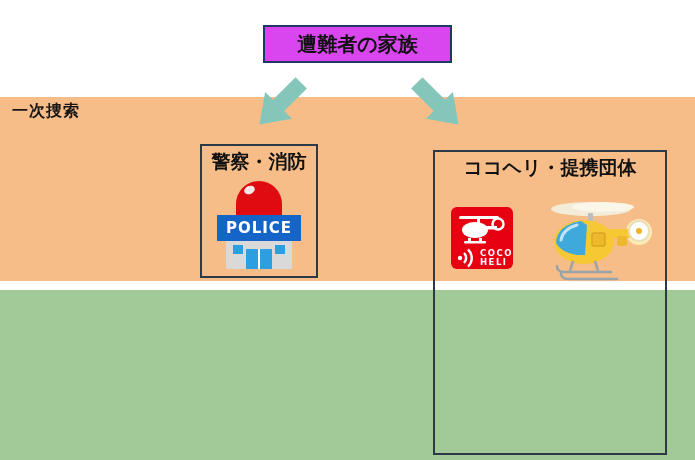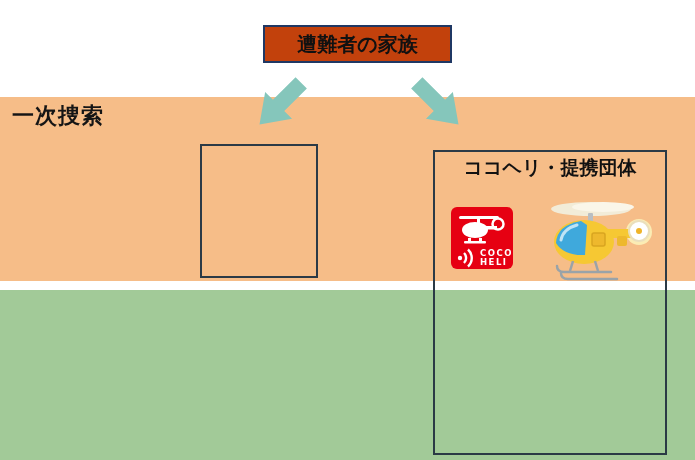--- a/index.html
+++ b/index.html
@@ -3,27 +3,27 @@
 <meta charset="utf-8">
 <style>
   * { margin:0; padding:0; box-sizing:border-box; }
   body { font-family:"DejaVu Sans", sans-serif; background:#ffffff; }
   .canvas { position:relative; width:695px; height:460px; background:#ffffff; overflow:hidden; }
 
   
   .band { position:absolute; left:0; right:0; }
   .band-primary   { top:97px;  height:184px; background:#f6bd88; }
   .band-secondary { top:290px; height:170px; background:#a2ca98; }
-  .band-label { position:absolute; left:12px; font-size:22px; font-weight:bold; color:#151515; letter-spacing:1px; }
+  .band-label { position:absolute; left:12px; font-size:16px; font-weight:bold; color:#151515; letter-spacing:1px; }
   .band-label.primary   { top:101px; }
   .band-label.secondary { top:294px; }
 
   
   .title-box { position:absolute; left:263px; top:25px; width:189px; height:38px;
-    background:#c2410c; border:2px solid #1f3864; display:flex; align-items:center;
+    background:#d946ef; border:2px solid #1f3864; display:flex; align-items:center;
     justify-content:center; font-size:20px; font-weight:bold; color:#111; z-index:5; }
 
   
   .arrow { position:absolute; width:68px; height:68px; display:flex; align-items:center;
     justify-content:center; overflow:visible; z-index:4; }
   .arrow-left  { left:246px; top:70px; }
   .arrow-right { left:404px; top:70px; }
   .arrow-left  svg { transform:rotate(45deg); }
   .arrow-right svg { transform:rotate(-45deg); }
 
@@ -72,20 +72,35 @@
       <polygon points="14,2 30,2 30,34 41,34 22,61 3,34 14,34" fill="#85c6bb"></polygon>
     </svg>
   </div>
   <div class="arrow arrow-right">
     <svg width="44" height="64" viewBox="0 0 44 64">
       <polygon points="14,2 30,2 30,34 41,34 22,61 3,34 14,34" fill="#85c6bb"></polygon>
     </svg>
   </div>
 
   <div class="node-box police-box">
+    <div class="node-label">警察・消防</div>
+    <div class="police-icon">
+      <div class="dome">
+        <div class="dome-shine"></div>
+      </div>
+      <div class="police-sign">POLICE</div>
+      <div class="police-building">
+        <div class="pwindow left"></div>
+        <div class="pwindow right"></div>
+        <div class="pdoor">
+          <div class="pdoor-panel"></div>
+          <div class="pdoor-panel"></div>
+        </div>
+      </div>
+    </div>
   </div>
 
   <div class="node-box cocoheli-box">
     <div class="node-label">ココヘリ・提携団体</div>
 
     <svg class="cocoheli-logo" width="62" height="62" viewBox="0 0 62 62">
       <rect x="0" y="0" width="62" height="62" rx="6" fill="#e60012"></rect>
 
       <rect x="8" y="9" width="40" height="3" rx="1.5" fill="#ffffff"></rect>
       <rect x="26" y="12" width="3" height="4" fill="#ffffff"></rect>

